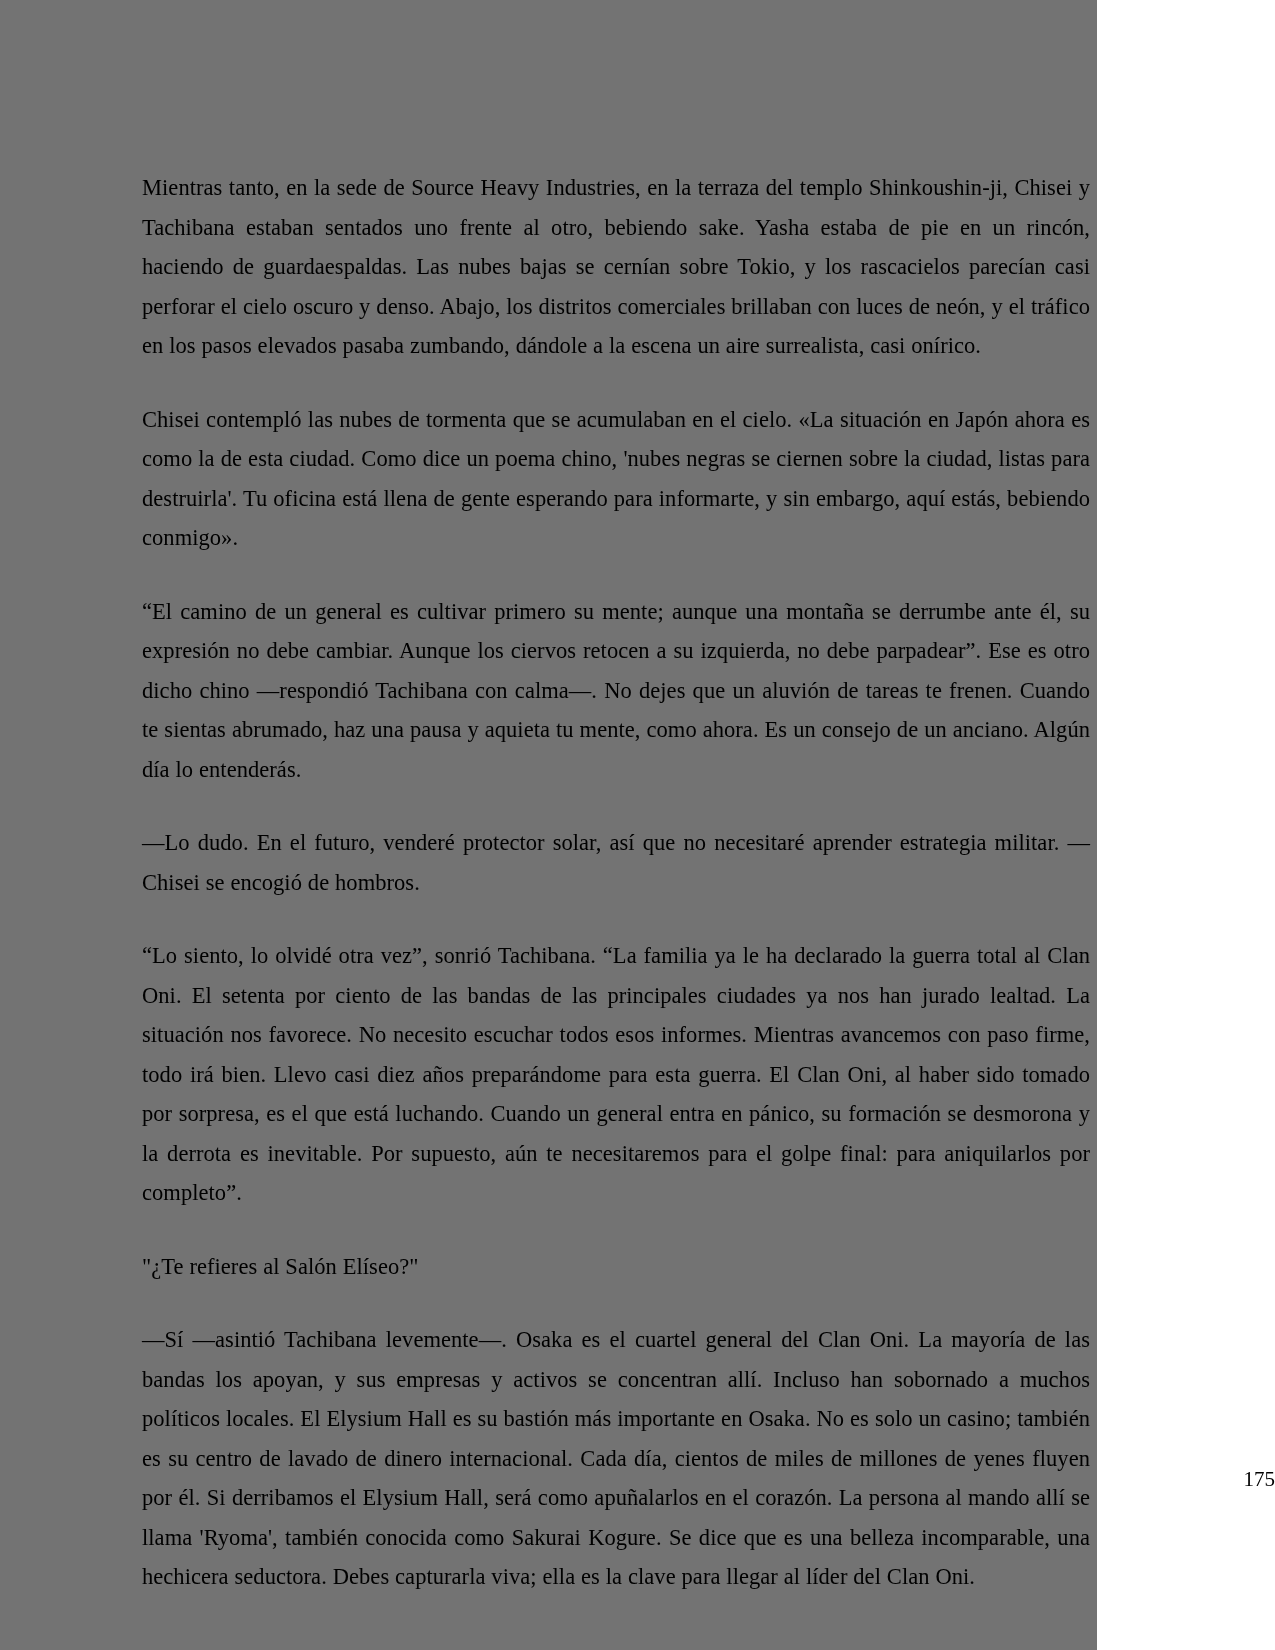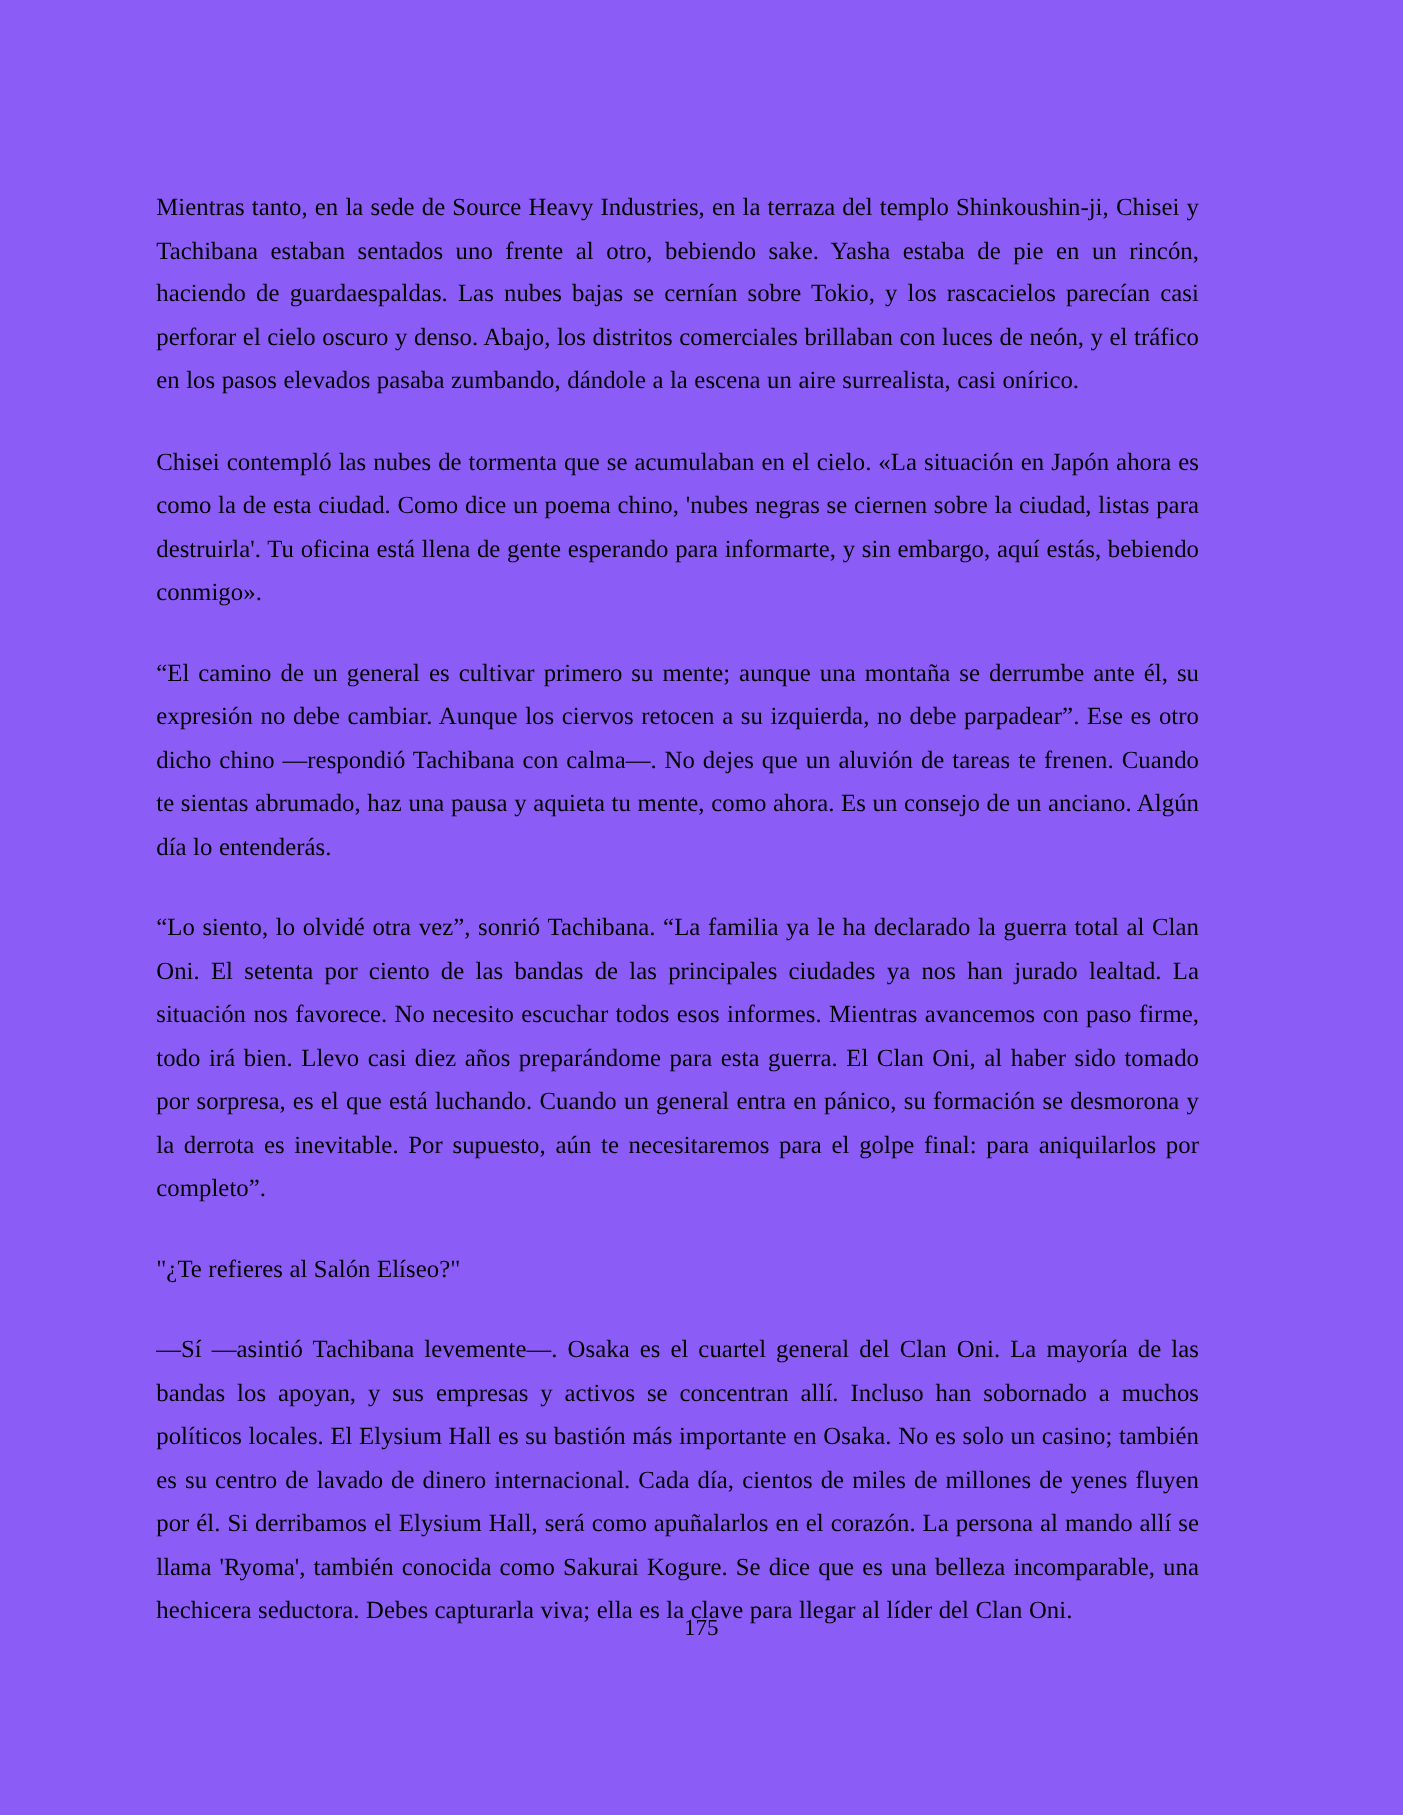--- a/index.html
+++ b/index.html
@@ -13,23 +13,23 @@
     height: 1650px;
     position: relative;
     font-family: "Liberation Serif", "DejaVu Serif", serif;
     color: #000000;
     overflow: hidden;
   }
   .page {
     position: absolute;
     top: 0;
     left: 0;
-    width: 1275px;
+    width: 1097px;
     height: 1650px;
-    background: #8b5cf6;
+    background: #737373;
     box-sizing: border-box;
   }
   .text-column {
     position: absolute;
     left: 142px;
     top: 168px;
     width: 948px;
   }
   p.para {
     margin: 0 0 34px 0;
@@ -42,35 +42,36 @@
     word-spacing: 0.2px;
   }
   p.para:last-of-type {
     margin-bottom: 16px;
   }
   .page-number {
     position: absolute;
     left: 0;
     top: 1466px;
     width: 1275px;
-    text-align: center;
+    text-align: right;
     font-size: 21px;
     line-height: 26px;
     font-family: "Liberation Serif", "DejaVu Serif", serif;
   }
 </style>
 </head>
 <body>
 
 <div class="page">
 
   <div class="text-column">
     <p class="para">Mientras tanto, en la sede de Source Heavy Industries, en la terraza del templo Shinkoushin-ji, Chisei y Tachibana estaban sentados uno frente al otro, bebiendo sake. Yasha estaba de pie en un rincón, haciendo de guardaespaldas. Las nubes bajas se cernían sobre Tokio, y los rascacielos parecían casi perforar el cielo oscuro y denso. Abajo, los distritos comerciales brillaban con luces de neón, y el tráfico en los pasos elevados pasaba zumbando, dándole a la escena un aire surrealista, casi onírico.</p>
     <p class="para">Chisei contempló las nubes de tormenta que se acumulaban en el cielo. «La situación en Japón ahora es como la de esta ciudad. Como dice un poema chino, 'nubes negras se ciernen sobre la ciudad, listas para destruirla'. Tu oficina está llena de gente esperando para informarte, y sin embargo, aquí estás, bebiendo conmigo».</p>
     <p class="para">“El camino de un general es cultivar primero su mente; aunque una montaña se derrumbe ante él, su expresión no debe cambiar. Aunque los ciervos retocen a su izquierda, no debe parpadear”. Ese es otro dicho chino —respondió Tachibana con calma—. No dejes que un aluvión de tareas te frenen. Cuando te sientas abrumado, haz una pausa y aquieta tu mente, como ahora. Es un consejo de un anciano. Algún día lo entenderás.</p>
+    <p class="para">—Lo dudo. En el futuro, venderé protector solar, así que no necesitaré aprender estrategia militar. —Chisei se encogió de hombros.</p>
     <p class="para">“Lo siento, lo olvidé otra vez”, sonrió Tachibana. “La familia ya le ha declarado la guerra total al Clan Oni. El setenta por ciento de las bandas de las principales ciudades ya nos han jurado lealtad. La situación nos favorece. No necesito escuchar todos esos informes. Mientras avancemos con paso firme, todo irá bien. Llevo casi diez años preparándome para esta guerra. El Clan Oni, al haber sido tomado por sorpresa, es el que está luchando. Cuando un general entra en pánico, su formación se desmorona y la derrota es inevitable. Por supuesto, aún te necesitaremos para el golpe final: para aniquilarlos por completo”.</p>
     <p class="para">"¿Te refieres al Salón Elíseo?"</p>
     <p class="para">—Sí —asintió Tachibana levemente—. Osaka es el cuartel general del Clan Oni. La mayoría de las bandas los apoyan, y sus empresas y activos se concentran allí. Incluso han sobornado a muchos políticos locales. El Elysium Hall es su bastión más importante en Osaka. No es solo un casino; también es su centro de lavado de dinero internacional. Cada día, cientos de miles de millones de yenes fluyen por él. Si derribamos el Elysium Hall, será como apuñalarlos en el corazón. La persona al mando allí se llama 'Ryoma', también conocida como Sakurai Kogure. Se dice que es una belleza incomparable, una hechicera seductora. Debes capturarla viva; ella es la clave para llegar al líder del Clan Oni.</p>
   </div>
 
   <div class="page-number">175</div>
 
 </div>
 
 </body></html>

